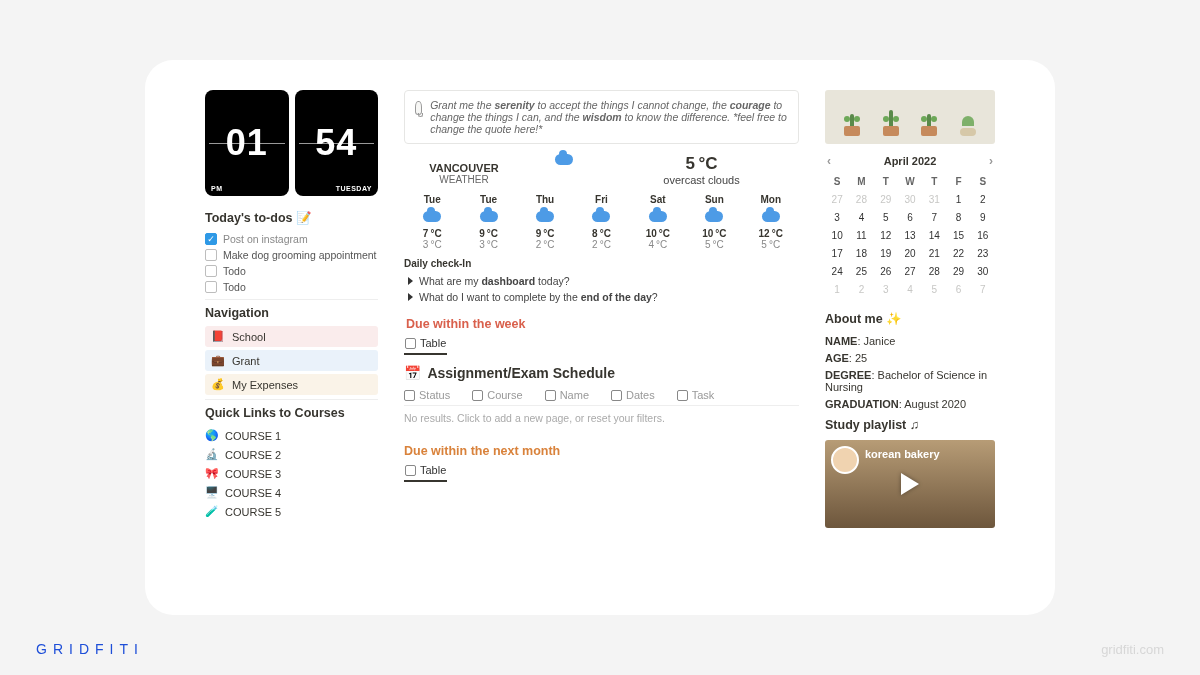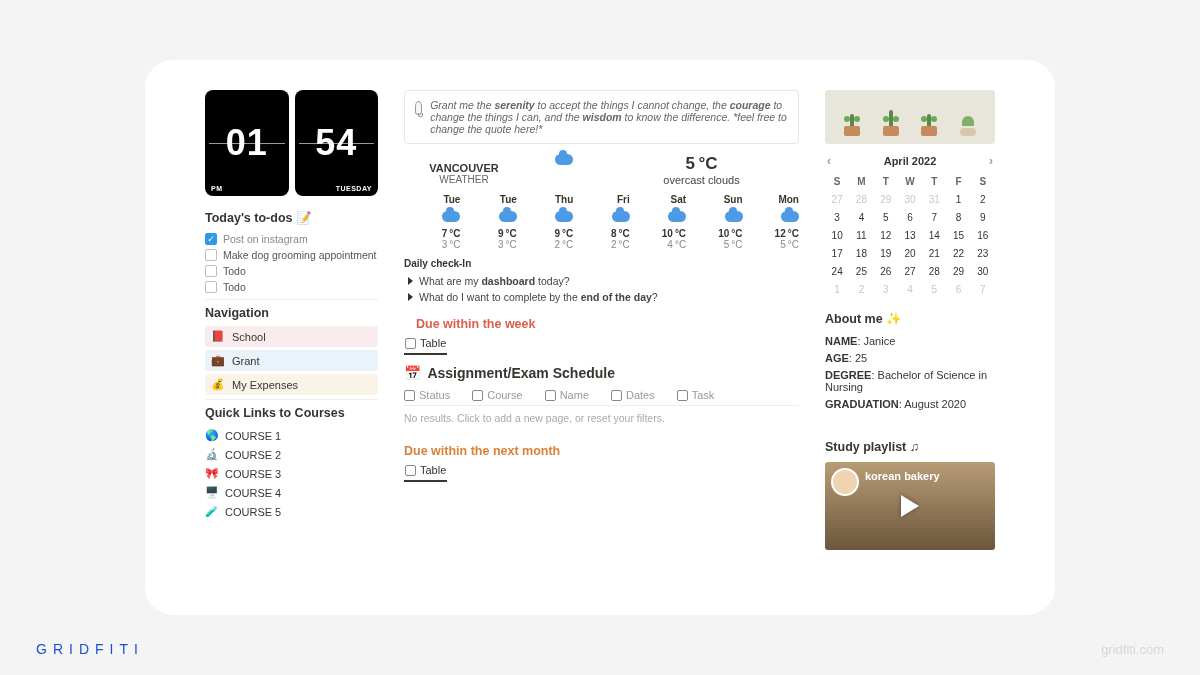--- a/index.html
+++ b/index.html
@@ -65,30 +65,30 @@
   .bell-icon::after{content:"";position:absolute;left:45%;bottom:-3px;width:3px;height:3px;border:1px solid #999;border-top:none;border-radius:0 0 50% 50%;}
 
   .weather { display:flex; align-items:flex-start; margin-bottom:8px;justify-content:flex-end;}
   .w-city { flex:0 0 120px; text-align:center; padding-top:8px;}
   .w-city .c1{font-weight:700;font-size:11px;} .w-city .c2{font-size:10px;color:#666;}
   .w-cur { flex:0 0 80px; text-align:center; }
   .cloud { position:relative; display:inline-block; width:18px; height:11px; background:#4d9be6; border-radius:10px; }
   .cloud::before{content:"";position:absolute;left:4px;top:-4px;width:8px;height:8px;background:#4d9be6;border-radius:50%;}
   .w-temp { flex:1; text-align:center;}
   .w-temp .t1{font-size:17px;font-weight:700;} .w-temp .t2{font-size:11px;color:#444;}
-  .w-days{ display:flex; gap:0; text-align:right; margin-top:6px;}
+  .w-days{ display:flex; gap:0; text-align:center; margin-top:6px;}
   .w-day{ flex:1; font-size:10px;}
   .w-day .dn{font-weight:700;margin-bottom:6px;}
   .w-day .hi,.w-day .lo{font-weight:700;}
   .w-day .lo{color:#888;font-weight:400;}
 
   .mid-h2{ font-weight:700; font-size:10px; margin:8px 0 4px;}
   .toggle-row{ font-size:10.5px; color:#444; padding:2px 0 2px 4px; display:flex; align-items:center; gap:6px;}
   .tri{ width:0;height:0;border-top:4px solid transparent;border-bottom:4px solid transparent;border-left:5px solid #333; }
-  .red-h{ color:#d9604c; font-weight:700; font-size:12.5px; margin:12px 12px 6px; }
+  .red-h{ color:#d9604c; font-weight:700; font-size:12.5px; margin:12px 2px 6px; }
   .orange-h{ color:#d9823b; font-weight:700; font-size:12.5px; margin:14px 0 6px;}
   .view-tab{ display:inline-flex; align-items:center; gap:4px; font-size:11px; color:#333; padding:0 1px 4px 1px;
      border-bottom:2px solid #37352f; margin-bottom:6px;}
   .icon-sm{ display:inline-block; width:11px; height:11px; border:1.2px solid #888; border-radius:2px; }
   .table-title{ font-weight:700; font-size:14px; display:flex; gap:6px; align-items:center; margin:4px 0 4px;}
   .table-head{ display:flex; gap:22px; font-size:11px; color:#999; padding:4px 0; border-bottom:1px solid #eee;}
   .table-head span{ display:flex; gap:4px; align-items:center;}
   .no-results{ font-size:10.5px; color:#aaa; padding:6px 0;}
   .view-tab-plain{ display:inline-flex; align-items:center; gap:4px; font-size:11px; color:#333; padding:0 1px 4px 1px; border-bottom:2px solid #37352f;}
 
@@ -393,21 +393,21 @@
         </div>
 
       <div class="about-h">About me ✨</div>
       <div id="aboutlines">
           <div class="about-line"><b>NAME</b>: Janice</div>
           <div class="about-line"><b>AGE</b>: 25</div>
           <div class="about-line"><b>DEGREE</b>: Bachelor of Science in Nursing</div>
           <div class="about-line"><b>GRADUATION</b>: August 2020</div>
         </div>
 
-      <div class="about-h" style="margin-top:28px">Study playlist ♫</div>
+      <div class="about-h" style="margin-top:6px">Study playlist ♫</div>
       <div class="video-thumb">
         <div class="avatar"></div>
         <div class="title">korean bakery</div>
         <div class="play"></div>
       </div>
     </div>
 
   </div>
 </div>
 

